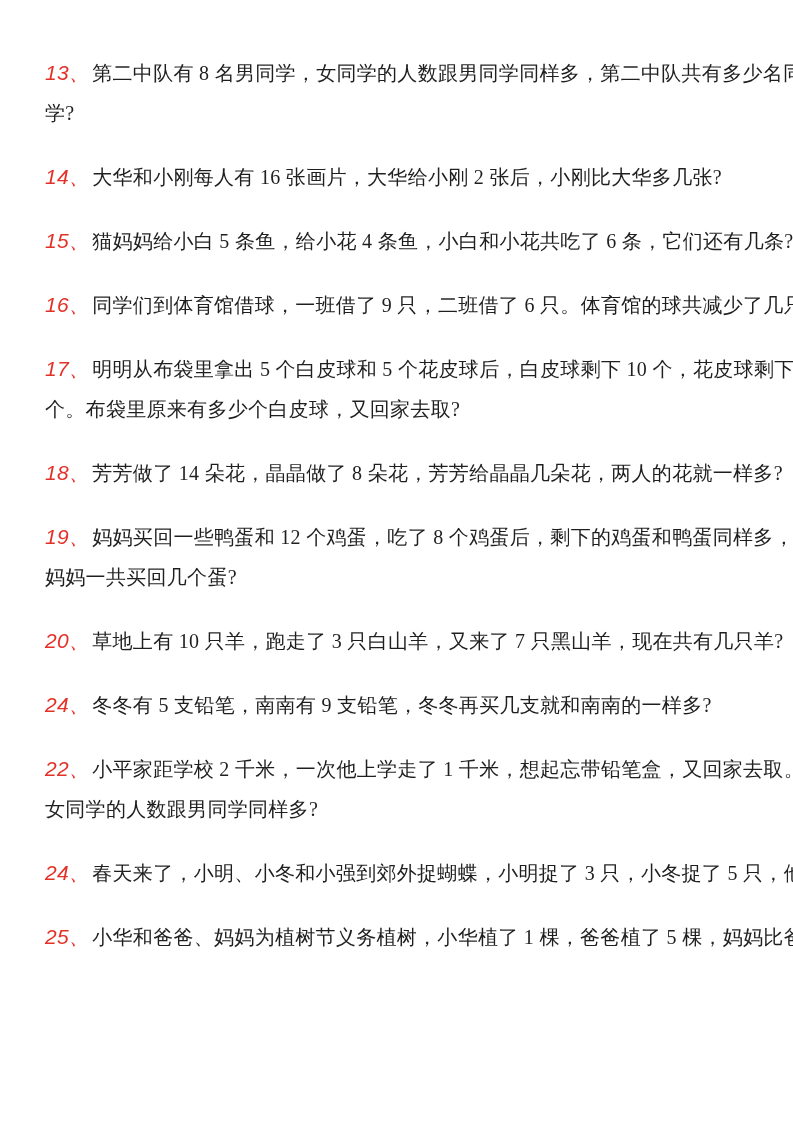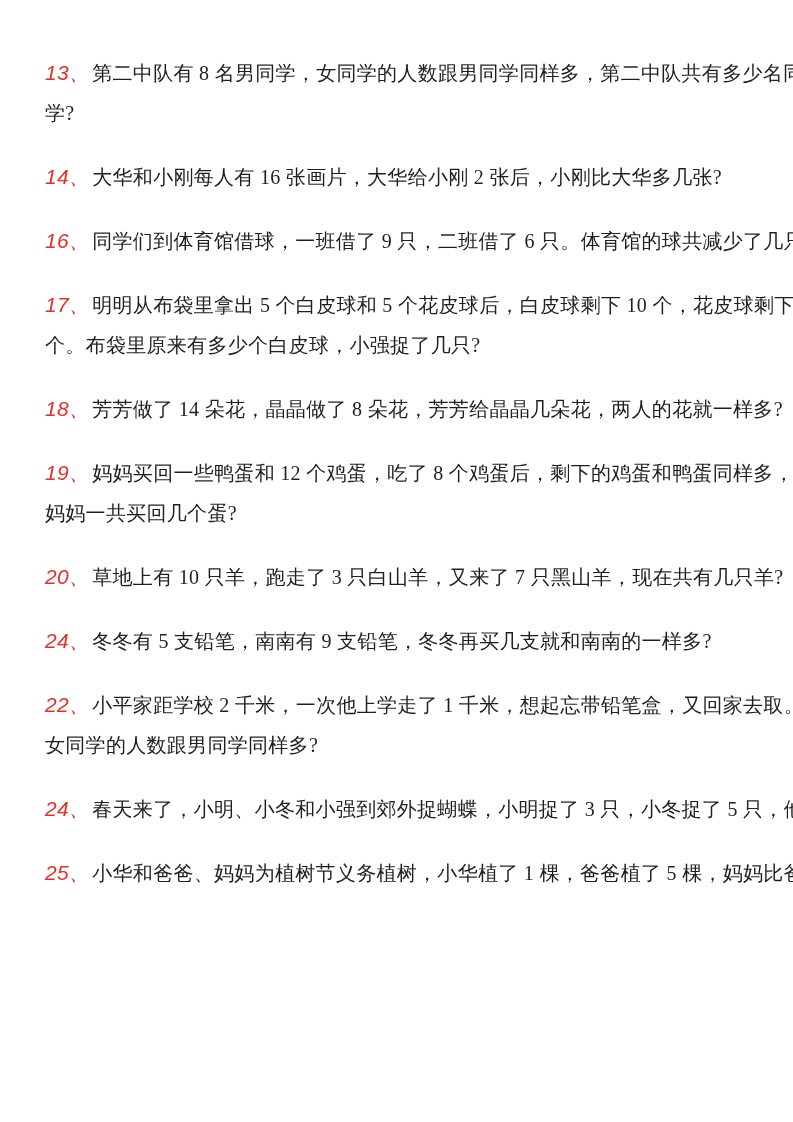--- a/index.html
+++ b/index.html
@@ -48,25 +48,28 @@
 
 <div class="page" id="questions">
     <div class="question">
       <div class="q-line full"><span class="q-num">13、</span><span>第二中队有 8 名男同学，女同学的人数跟男同学同样多，第二中队共有多少名同</span></div>
       <div class="q-line">学?</div>
     </div>
     <div class="question">
       <div class="q-line"><span class="q-num">14、</span><span>大华和小刚每人有 16 张画片，大华给小刚 2 张后，小刚比大华多几张?</span></div>
     </div>
     <div class="question">
+      <div class="q-line"><span class="q-num">15、</span><span>猫妈妈给小白 5 条鱼，给小花 4 条鱼，小白和小花共吃了 6 条，它们还有几条?</span></div>
+    </div>
+    <div class="question">
       <div class="q-line"><span class="q-num">16、</span><span>同学们到体育馆借球，一班借了 9 只，二班借了 6 只。体育馆的球共减少了几只?</span></div>
     </div>
     <div class="question">
       <div class="q-line full"><span class="q-num">17、</span><span>明明从布袋里拿出 5 个白皮球和 5 个花皮球后，白皮球剩下 10 个，花皮球剩下 5</span></div>
-      <div class="q-line">个。布袋里原来有多少个白皮球，小强捉了几只?</div>
+      <div class="q-line">个。布袋里原来有多少个白皮球，又回家去取?</div>
     </div>
     <div class="question">
       <div class="q-line"><span class="q-num">18、</span><span>芳芳做了 14 朵花，晶晶做了 8 朵花，芳芳给晶晶几朵花，两人的花就一样多?</span></div>
     </div>
     <div class="question">
       <div class="q-line full"><span class="q-num">19、</span><span>妈妈买回一些鸭蛋和 12 个鸡蛋，吃了 8 个鸡蛋后，剩下的鸡蛋和鸭蛋同样多，问</span></div>
       <div class="q-line">妈妈一共买回几个蛋?</div>
     </div>
     <div class="question">
       <div class="q-line"><span class="q-num">20、</span><span>草地上有 10 只羊，跑走了 3 只白山羊，又来了 7 只黑山羊，现在共有几只羊?</span></div>

